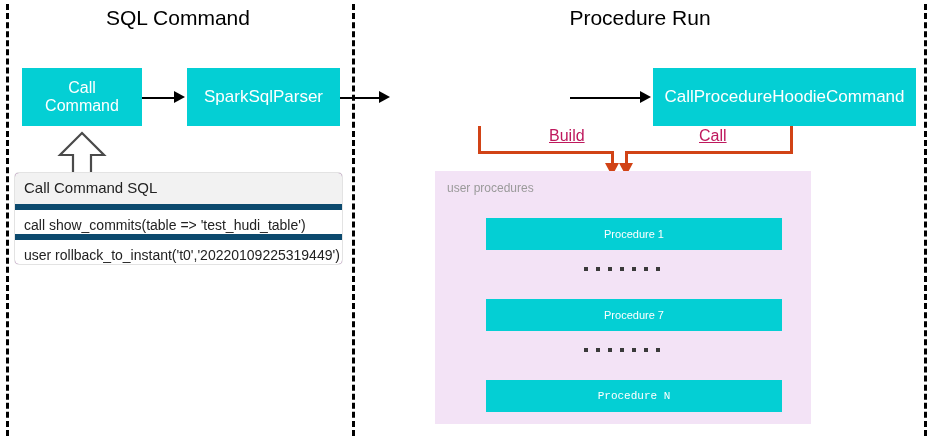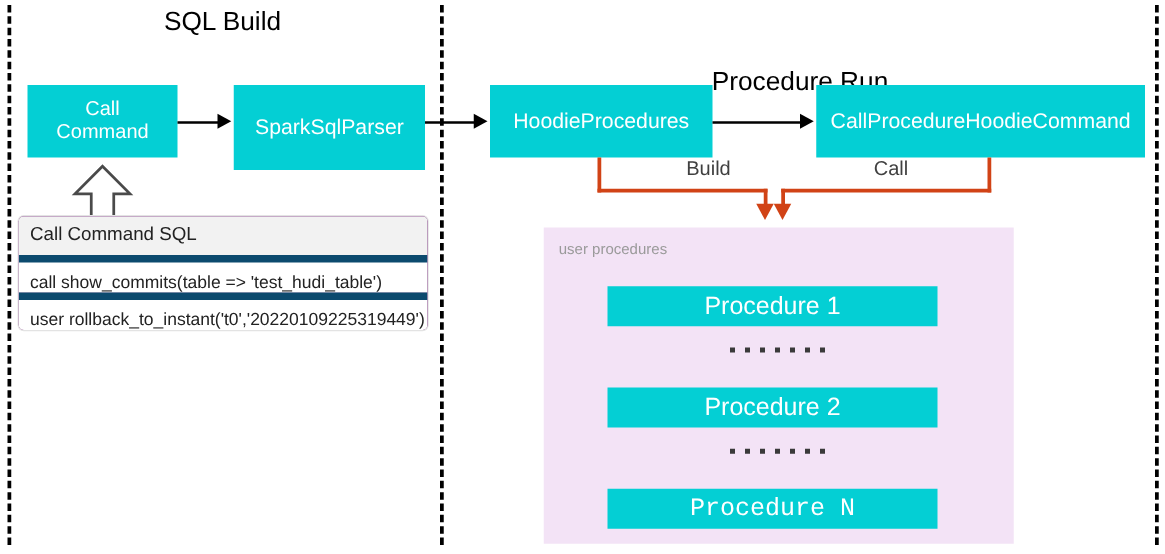--- a/index.html
+++ b/index.html
@@ -29,37 +29,37 @@
   #divider-right { left: 924px; }
 
   .section-title {
     position: absolute;
     font-size: 21px;
     color: #000000;
     text-align: center;
     white-space: nowrap;
   }
   #title-sql { left: 0px;   top: 6px;  width: 356px; }
-  #title-run { left: 356px; top: 6px;  width: 568px; margin-top: 48px; }
+  #title-run { left: 356px; top: 6px;  width: 568px; }
 
   .node {
     position: absolute;
     background: #04CFD4;
     color: #ffffff;
     display: flex;
     align-items: center;
     justify-content: center;
     text-align: center;
     font-size: 17px;
     line-height: 1.12;
     box-sizing: border-box;
     white-space: pre-line;
   }
   #node-call-command { left: 22px;  top: 68px; width: 120px; height: 58px; font-size: 16px; }
-  #node-spark-parser { left: 187px; top: 68px; width: 153px; height: 68px; }
+  #node-spark-parser { left: 187px; top: 68px; width: 153px; height: 58px; }
   #node-hoodie-proc  { left: 392px; top: 68px; width: 178px; height: 58px; }
   #node-call-cmd     { left: 653px; top: 68px; width: 263px; height: 58px; }
 
   
   .arrow-h {
     position: absolute;
     height: 0;
     border-top: 2px solid #000000;
   }
   .arrow-head-r {
@@ -134,53 +134,53 @@
   #build-head { left: 605px; top: 163px; }
 
   #call-v1 { left: 790px; top: 126px; height: 28px; }
   #call-h  { left: 625px; top: 151px; width: 168px; }
   #call-v2 { left: 625px; top: 151px; height: 14px; }
   #call-head { left: 619px; top: 163px; }
 
   .edge-label {
     position: absolute;
     font-size: 16px;
-    color: #404040;
+    color: #be185d;
     background: #ffffff;
     padding: 0 5px;
     white-space: nowrap;
+    text-decoration: underline;
   }
   #label-build { left: 544px; top: 127px; }
   #label-call  { left: 694px; top: 127px; }
 
   
   #proc-panel {
     position: absolute;
     left: 435px;
     top: 171px;
     width: 376px;
     height: 253px;
     background: #F3E3F6;
-    margin-top: 11px;
   }
   #proc-panel-label {
     position: absolute;
     left: 12px;
     top: 10px;
     font-size: 12px;
     color: #9a9a9a;
   }
   .proc-box {
     position: absolute;
     left: 51px;
-    width: 264px;
+    width: 296px;
     height: 32px;
     background: #04CFD4;
     color: #ffffff;
-    font-size: 20px;
+    font-size: 11px;
     display: flex;
     align-items: center;
     justify-content: center;
   }
   #proc-1 { top: 47px; }
   #proc-2 { top: 128px; }
   #proc-3 { top: 209px; font-family: Liberation Mono, monospace; }
 
   .proc-dots {
     position: absolute;
@@ -203,27 +203,26 @@
 </style>
 </head>
 <body>
 
 <div id="canvas">
 
   <div class="divider" id="divider-left"></div>
   <div class="divider" id="divider-mid"></div>
   <div class="divider" id="divider-right"></div>
 
-  <div class="section-title" id="title-sql">SQL Build</div>
+  <div class="section-title" id="title-sql">SQL Command</div>
   <div class="section-title" id="title-run">Procedure Run</div>
 
   <div class="node" id="node-call-command">Call
 Command</div>
   <div class="node" id="node-spark-parser">SparkSqlParser</div>
-  <div class="node" id="node-hoodie-proc">HoodieProcedures</div>
   <div class="node" id="node-call-cmd">CallProcedureHoodieCommand</div>
 
   <div class="arrow-h" id="arrow1"></div>
   <div class="arrow-head-r" id="arrow1-head"></div>
   <div class="arrow-h" id="arrow2"></div>
   <div class="arrow-head-r" id="arrow2-head"></div>
   <div class="arrow-h" id="arrow3"></div>
   <div class="arrow-head-r" id="arrow3-head"></div>
 
   <svg id="up-arrow" viewBox="0 0 50 46">
@@ -257,21 +256,21 @@
     <div class="proc-dots" id="dots-1">
       <span class="dot"></span>
       <span class="dot"></span>
       <span class="dot"></span>
       <span class="dot"></span>
       <span class="dot"></span>
       <span class="dot"></span>
       <span class="dot"></span>
     </div>
 
-    <div class="proc-box" id="proc-2">Procedure 2</div>
+    <div class="proc-box" id="proc-2">Procedure 7</div>
 
     <div class="proc-dots" id="dots-2">
       <span class="dot"></span>
       <span class="dot"></span>
       <span class="dot"></span>
       <span class="dot"></span>
       <span class="dot"></span>
       <span class="dot"></span>
       <span class="dot"></span>
     </div>

